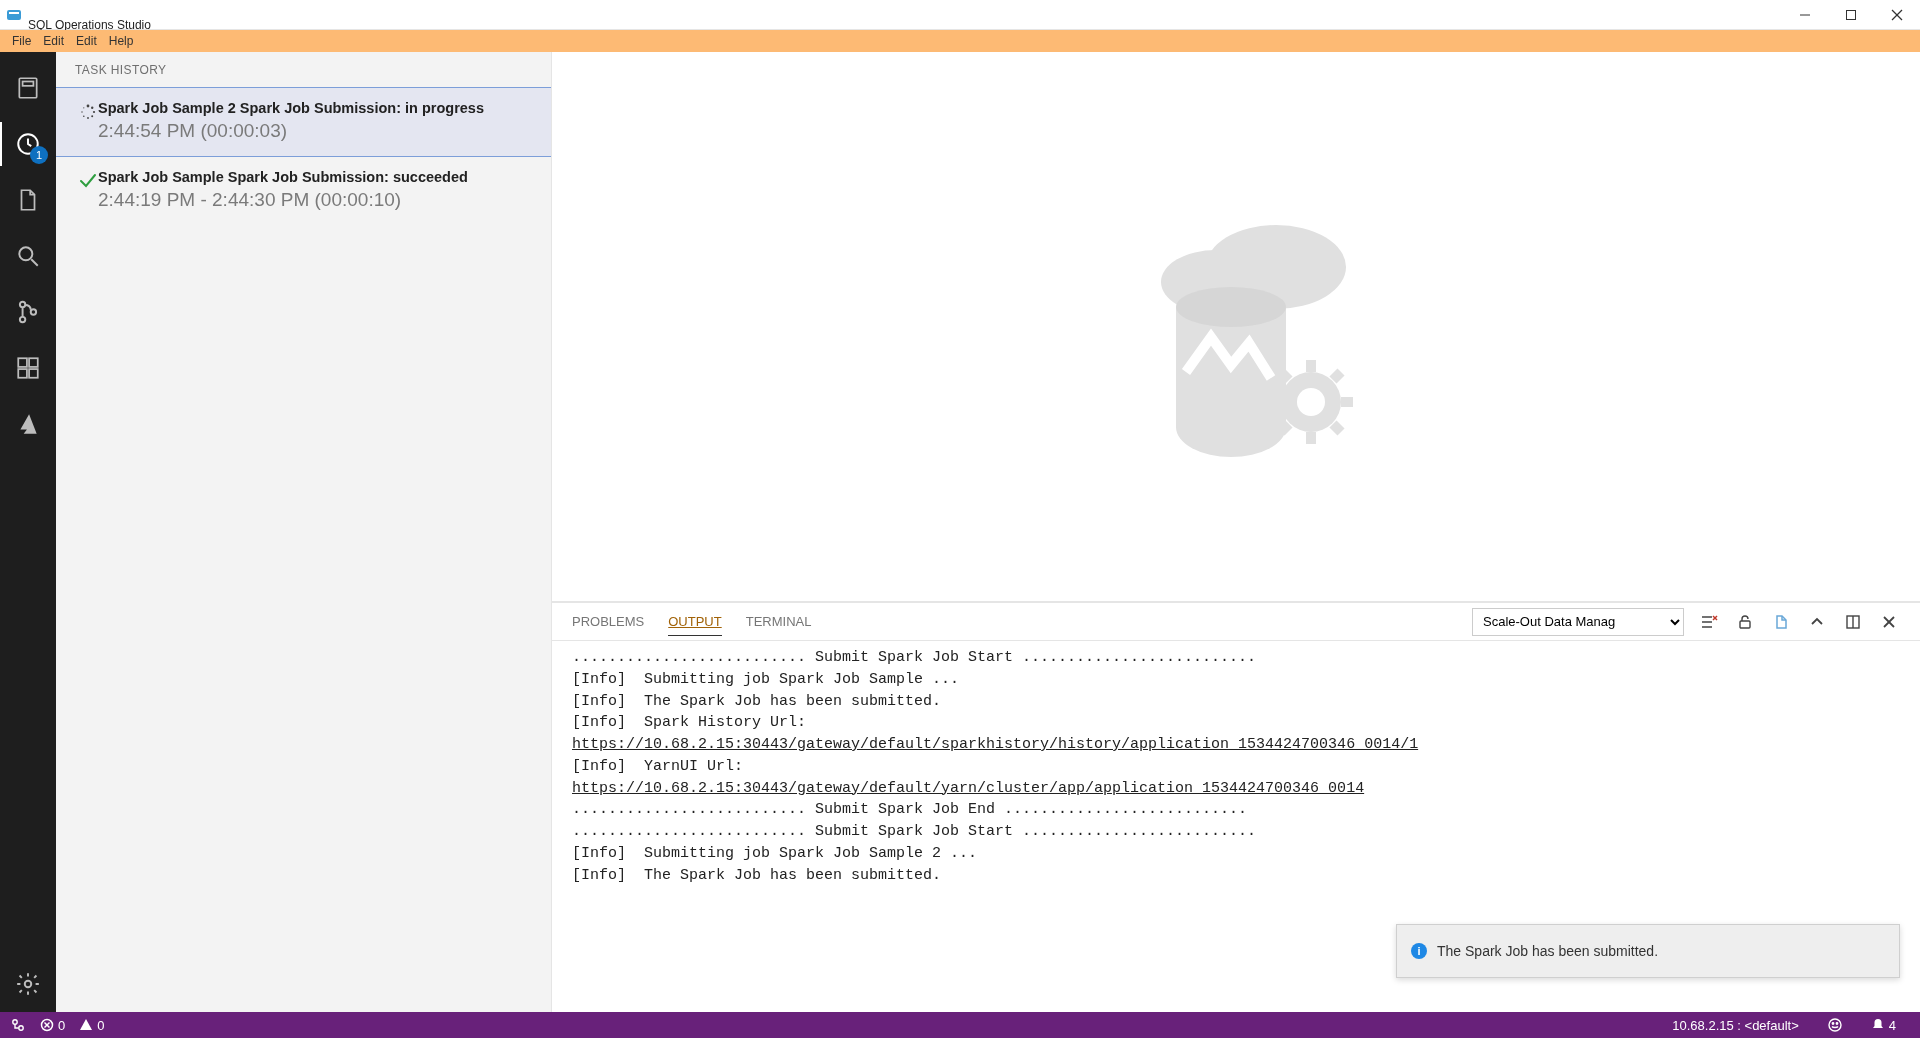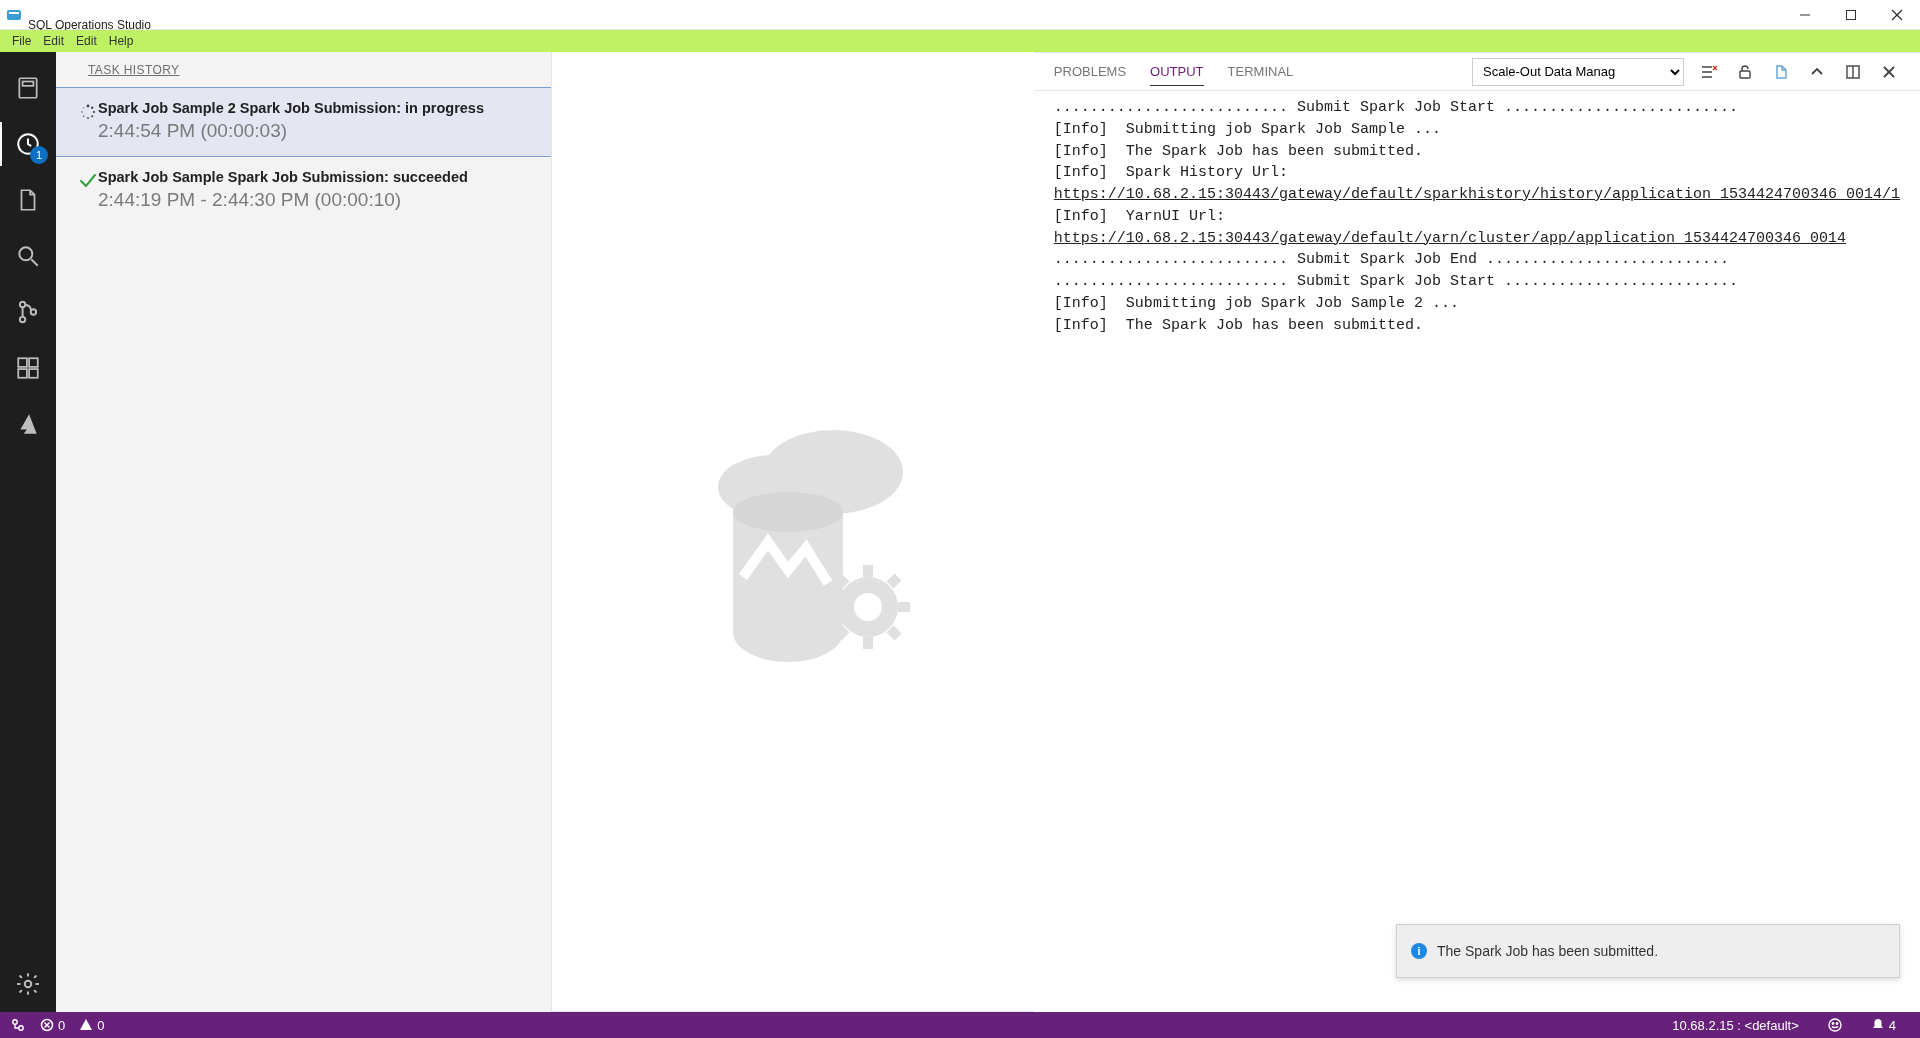--- a/index.html
+++ b/index.html
@@ -28,21 +28,21 @@
 }
 .titlebar .title { font-size: 12px; margin-left: 6px; color: #222; margin-top: 20px; }
 .titlebar .win-controls { margin-left: auto; display: flex; }
 .titlebar .win-btn {
   width: 46px; height: 30px;
   display: flex; align-items: center; justify-content: center;
   font-size: 14px; color: #333;
 }
 .menubar {
   height: 22px;
-  background: #bef264;
+  background: #fdba74;
   display: flex;
   align-items: center;
   padding-left: 6px;
   font-size: 12px;
   color: #333;
 }
 .menubar .menu-item { padding: 2px 6px; }
 .workspace { flex: 1; display: flex; min-height: 0; }
 .activitybar {
   width: 56px;
@@ -71,47 +71,46 @@
 .activitybar .spacer { flex:1; }
 .sidebar {
   width: 496px;
   background: #f3f3f3;
   border-right: 1px solid #e5e5e5;
   display: flex; flex-direction: column;
 }
 .sidebar-header {
   height: 35px;
   display:flex; align-items:center;
-  padding: 0 32px;
+  padding: 0 19px;
   font-size: 12px;
   letter-spacing: 0.4px;
   color: #6f6f6f;
   text-transform: uppercase;
-  text-decoration: underline;
 }
 .task-list { overflow:auto; }
 .task-item {
   padding: 12px 22px 14px 22px;
   display: flex;
   gap: 0;
 }
 .task-item.selected {
   background: #e4e6f1;
   border: 1px solid #7c9ed9;
   border-left: none; border-right: none;
 }
 .task-status-icon {
   width: 20px; height: 20px;
   margin-top: 2px;
   flex-shrink: 0;
   display:flex; align-items:center; justify-content:center;
 }
 .task-title { font-weight: 600; font-size: 14.5px; color:#222; }
 .task-time { color:#7a7a7a; font-size: 19px; margin-top: 4px; }
-.editor { flex:1; display:flex; flex-direction: row; min-width:0; }
+.editor { flex:1; display:flex; flex-direction: column; min-width:0; }
 .editor-top {
   flex:1;
   display:flex; align-items:center; justify-content:center;
   border-bottom: 1px solid #e5e5e5;
   color:#dcdcdc;
 }
 .panel {
   height: 410px;
   display:flex; flex-direction: column;
   border-top: 1px solid #e5e5e5;
@@ -119,21 +118,21 @@
 .panel-tabs {
   height: 38px;
   display:flex; align-items:center;
   padding: 0 20px;
   gap: 24px;
   font-size: 13px;
   color:#767676;
   border-bottom: 1px solid #e5e5e5;
 }
 .panel-tabs .tab { padding: 6px 0; }
-.panel-tabs .tab.active { color:#701a75; border-bottom: 1px solid #333; }
+.panel-tabs .tab.active { color:#a16207; border-bottom: 1px solid #333; text-decoration: underline; }
 .panel-tabs .right { margin-left:auto; display:flex; align-items:center; gap:14px; }
 .panel-tabs select {
   height: 28px; width: 212px; font-size:13px;
   border:1px solid #ccc; background:#fff; padding: 0 6px;
 }
 .panel-tabs .pbtn { width:22px; height:22px; display:flex; align-items:center; justify-content:center; color:#444; }
 .output {
   flex:1; overflow:auto;
   padding: 6px 20px;
   font-family: Consolas, "Courier New", monospace;

